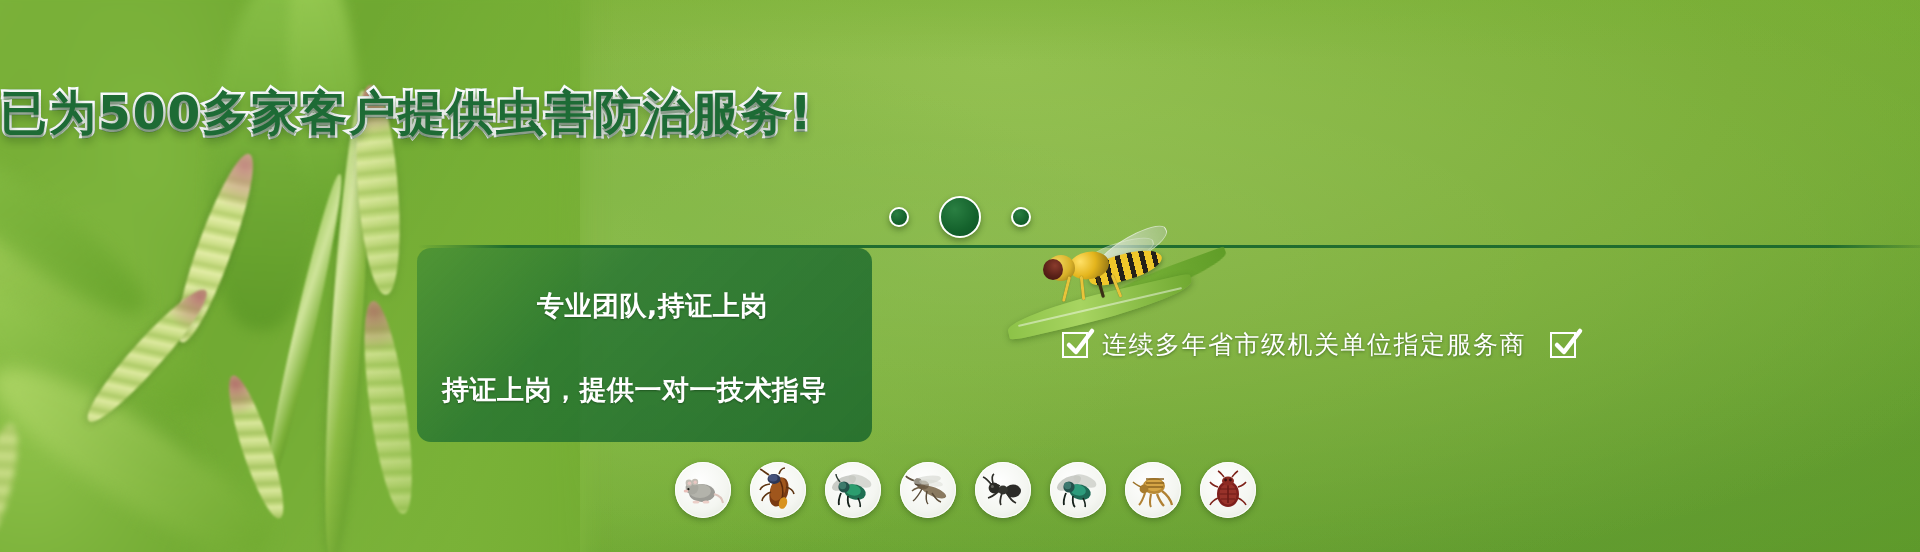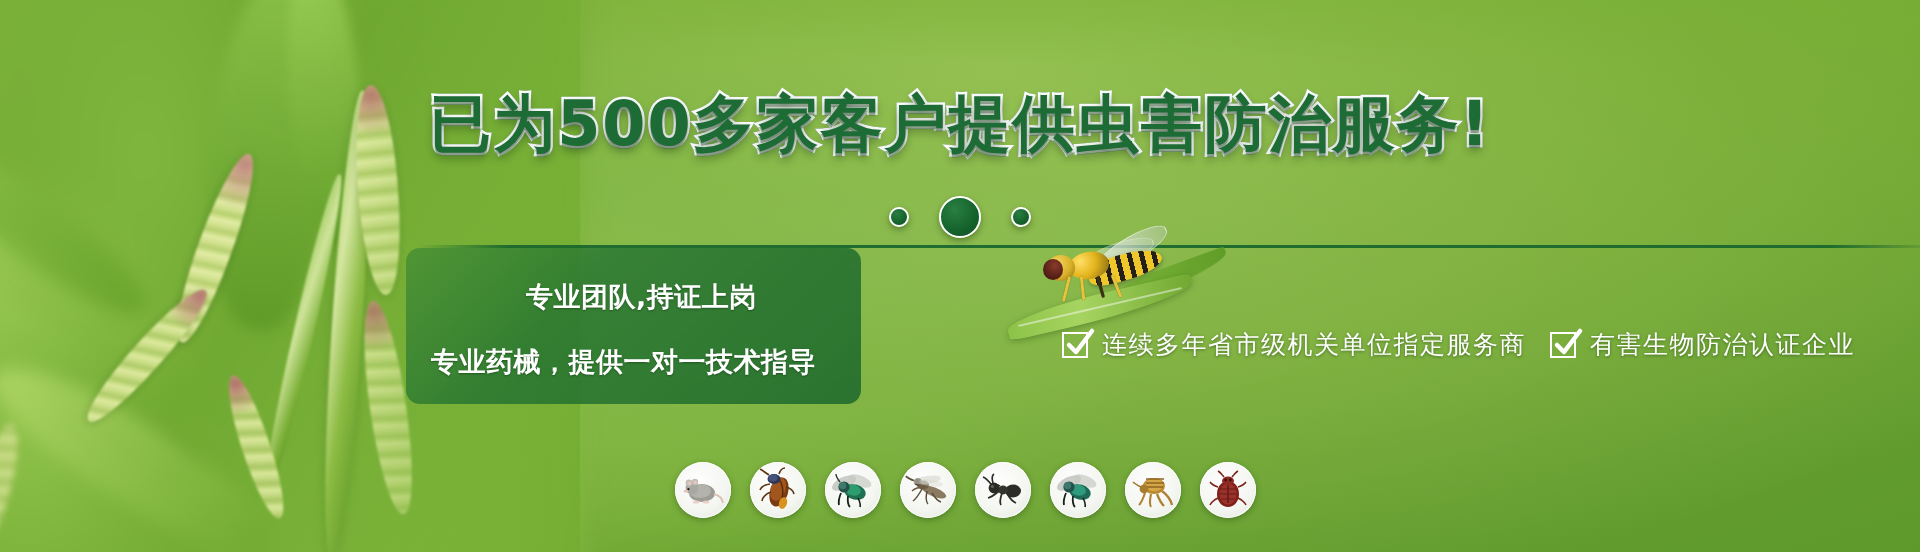--- a/index.html
+++ b/index.html
@@ -125,24 +125,24 @@
     transform:rotate(14deg); filter:blur(3px); opacity:.9;
   }
   .plant-soften{
     position:absolute; inset:0;
     background:linear-gradient(100deg, rgba(118,175,52,0) 58%, rgba(118,175,52,.55) 82%, rgba(116,173,51,1) 100%);
   }
 
   
   .headline{
     position:absolute; left:0; right:0; top:82px;
-    text-align:center;
+    text-align:left;
     font-family:"DejaVu Sans","Liberation Sans",sans-serif;
     font-weight:bold;
-    font-size:62px;
+    font-size:47px;
     letter-spacing:2px;
     color:#1d6b35;
     -webkit-text-stroke:5px #ffffff;
     paint-order:stroke fill;
     text-shadow:
       0 3px 0 rgba(20,60,20,.35),
       0 5px 10px rgba(10,40,10,.45);
     white-space:nowrap;
   }
   .headline .inner{
@@ -169,22 +169,22 @@
   .rule{
     position:absolute;
     left:418px; top:245px; width:1502px; height:3px;
     background:linear-gradient(90deg, rgba(20,80,30,0) 0%, #14642c 6%, #14642c 94%, rgba(20,80,30,.15) 100%);
     opacity:.9;
   }
 
   
   .claims{
     position:absolute;
-    left:406px; top:248px;
-    width:455px; height:156px;
+    left:417px; top:248px;
+    width:455px; height:194px;
     background:linear-gradient(135deg, rgba(36,120,52,.46) 0%, rgba(32,112,48,.78) 35%, rgba(28,104,44,.86) 100%);
     border-radius:14px 14px 14px 14px;
     padding:16px 20px 10px 0;
     display:flex; flex-direction:column; justify-content:space-around;
     backdrop-filter:blur(1px);
   }
   .claim-line{
     color:#ffffff;
     font-weight:bold;
     white-space:nowrap;
@@ -336,21 +336,21 @@
   <div class="dots">
     <span class="dot small"></span>
     <span class="dot large"></span>
     <span class="dot small"></span>
   </div>
 
   <div class="rule"></div>
 
   <div class="claims">
     <div class="claim-line l1">专业团队,持证上岗</div>
-    <div class="claim-line l3">专业药械，提供一对一技术指导</div>
+    <div class="claim-line l3">持证上岗，提供一对一技术指导</div>
   </div>
 
   <div class="fly-scene">
     <div class="leaf2"></div>
     <div class="leafblade"></div>
     <div class="fly">
       <div class="fly-wing"></div>
       <div class="fly-wing w2"></div>
       <div class="fly-abdomen"></div>
       <div class="fly-thorax"></div>
@@ -371,21 +371,20 @@
         </svg>
       </span>
       <span class="bullet-text">连续多年省市级机关单位指定服务商</span>
     </div>
     <div class="bullet">
       <span class="check-box">
         <svg viewBox="0 0 30 30" aria-hidden="true">
           <path d="M4 16 L11 23 L27 2" fill="none" stroke="#ffffff" stroke-width="4.5" stroke-linecap="round" stroke-linejoin="round"></path>
         </svg>
       </span>
-      <span class="bullet-text">有害生物防治认证企业</span>
     </div>
   </div>
 
   <div class="pests">
 
     <span class="pest">
       <svg viewBox="0 0 46 46">
         <ellipse cx="22" cy="26" rx="13" ry="9" fill="#9c9c96"></ellipse>
         <ellipse cx="20" cy="24" rx="11" ry="7" fill="#b3b3ab"></ellipse>
         <circle cx="12" cy="21" r="6.4" fill="#a8a8a0"></circle>

